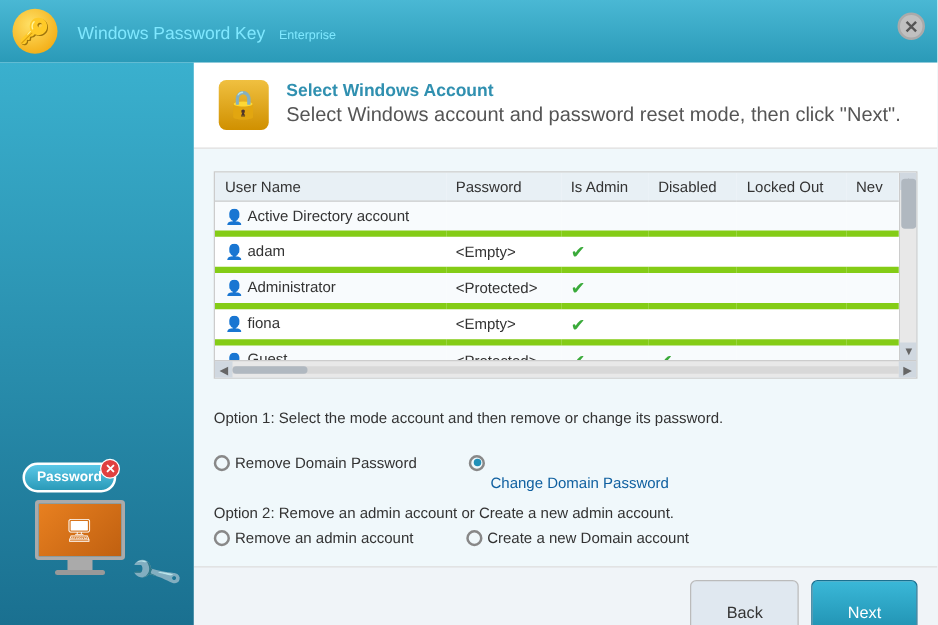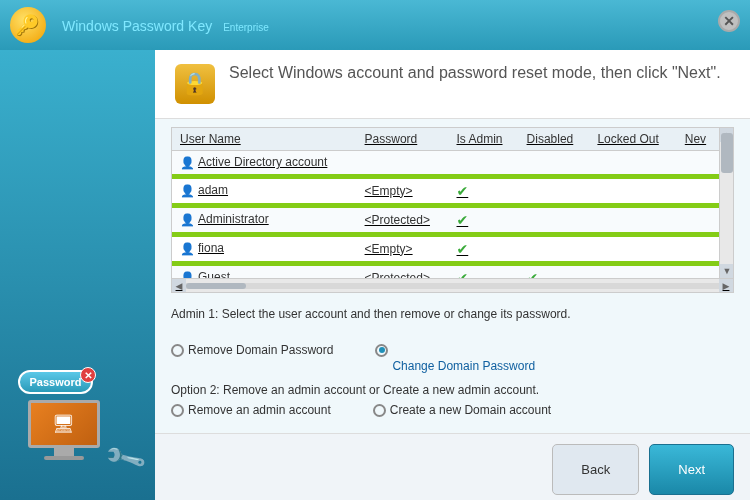--- a/index.html
+++ b/index.html
@@ -187,25 +187,24 @@
       font-weight: bold;
       margin-bottom: 4px;
     }
     .step-desc {
       color: #555;
       font-size: 16px;
     }
 
     
     .table-wrap {
-      margin: 8px 16px;
+      margin: 18px 16px;
       border: 1px solid #ccc;
       overflow: hidden;
       flex-shrink: 0;
-      text-decoration: underline;
     }
     .table-scroll {
       overflow-x: auto;
       overflow-y: auto;
       max-height: 160px;
       position: relative;
     }
     table {
       width: 100%;
       border-collapse: collapse;
@@ -403,20 +402,21 @@
 
       <div class="wrench-icon">🔧</div>
     </div>
   </div>
 
   <div class="content">
 
     <div class="step-header">
       <div class="lock-icon-wrap">🔒</div>
       <div>
+        <div class="step-title">Select Windows Account</div>
         <div class="step-desc">Select Windows account and password reset mode, then click "Next".</div>
       </div>
     </div>
 
     <div class="table-wrap">
       <div style="position:relative; display:flex;">
         <div class="table-scroll" style="flex:1; max-height:150px;">
           <table>
             <thead>
               <tr>
@@ -491,21 +491,21 @@
       <div class="horizontal-scroll-bar">
         <div class="h-scroll-left">◀</div>
         <div class="h-scroll-track">
           <div class="h-scroll-thumb"></div>
         </div>
         <div class="h-scroll-right">▶</div>
       </div>
     </div>
 
     <div class="options-area">
-      <div class="option-line">Admin 1: Select the user account and then remove or change its password.</div>
+      <div class="option-line">Option 1: Select the mode account and then remove or change its password.</div>
       <div class="radio-group">
         <div class="radio-item">
           <div class="radio-circle"></div>
           <span class="radio-label">Remove Domain Password</span>
         </div>
         <div class="radio-item">
           <div class="radio-circle">
             <div class="radio-dot"></div>
           </div>
           <span class="radio-label active">Change Domain Password</span>

